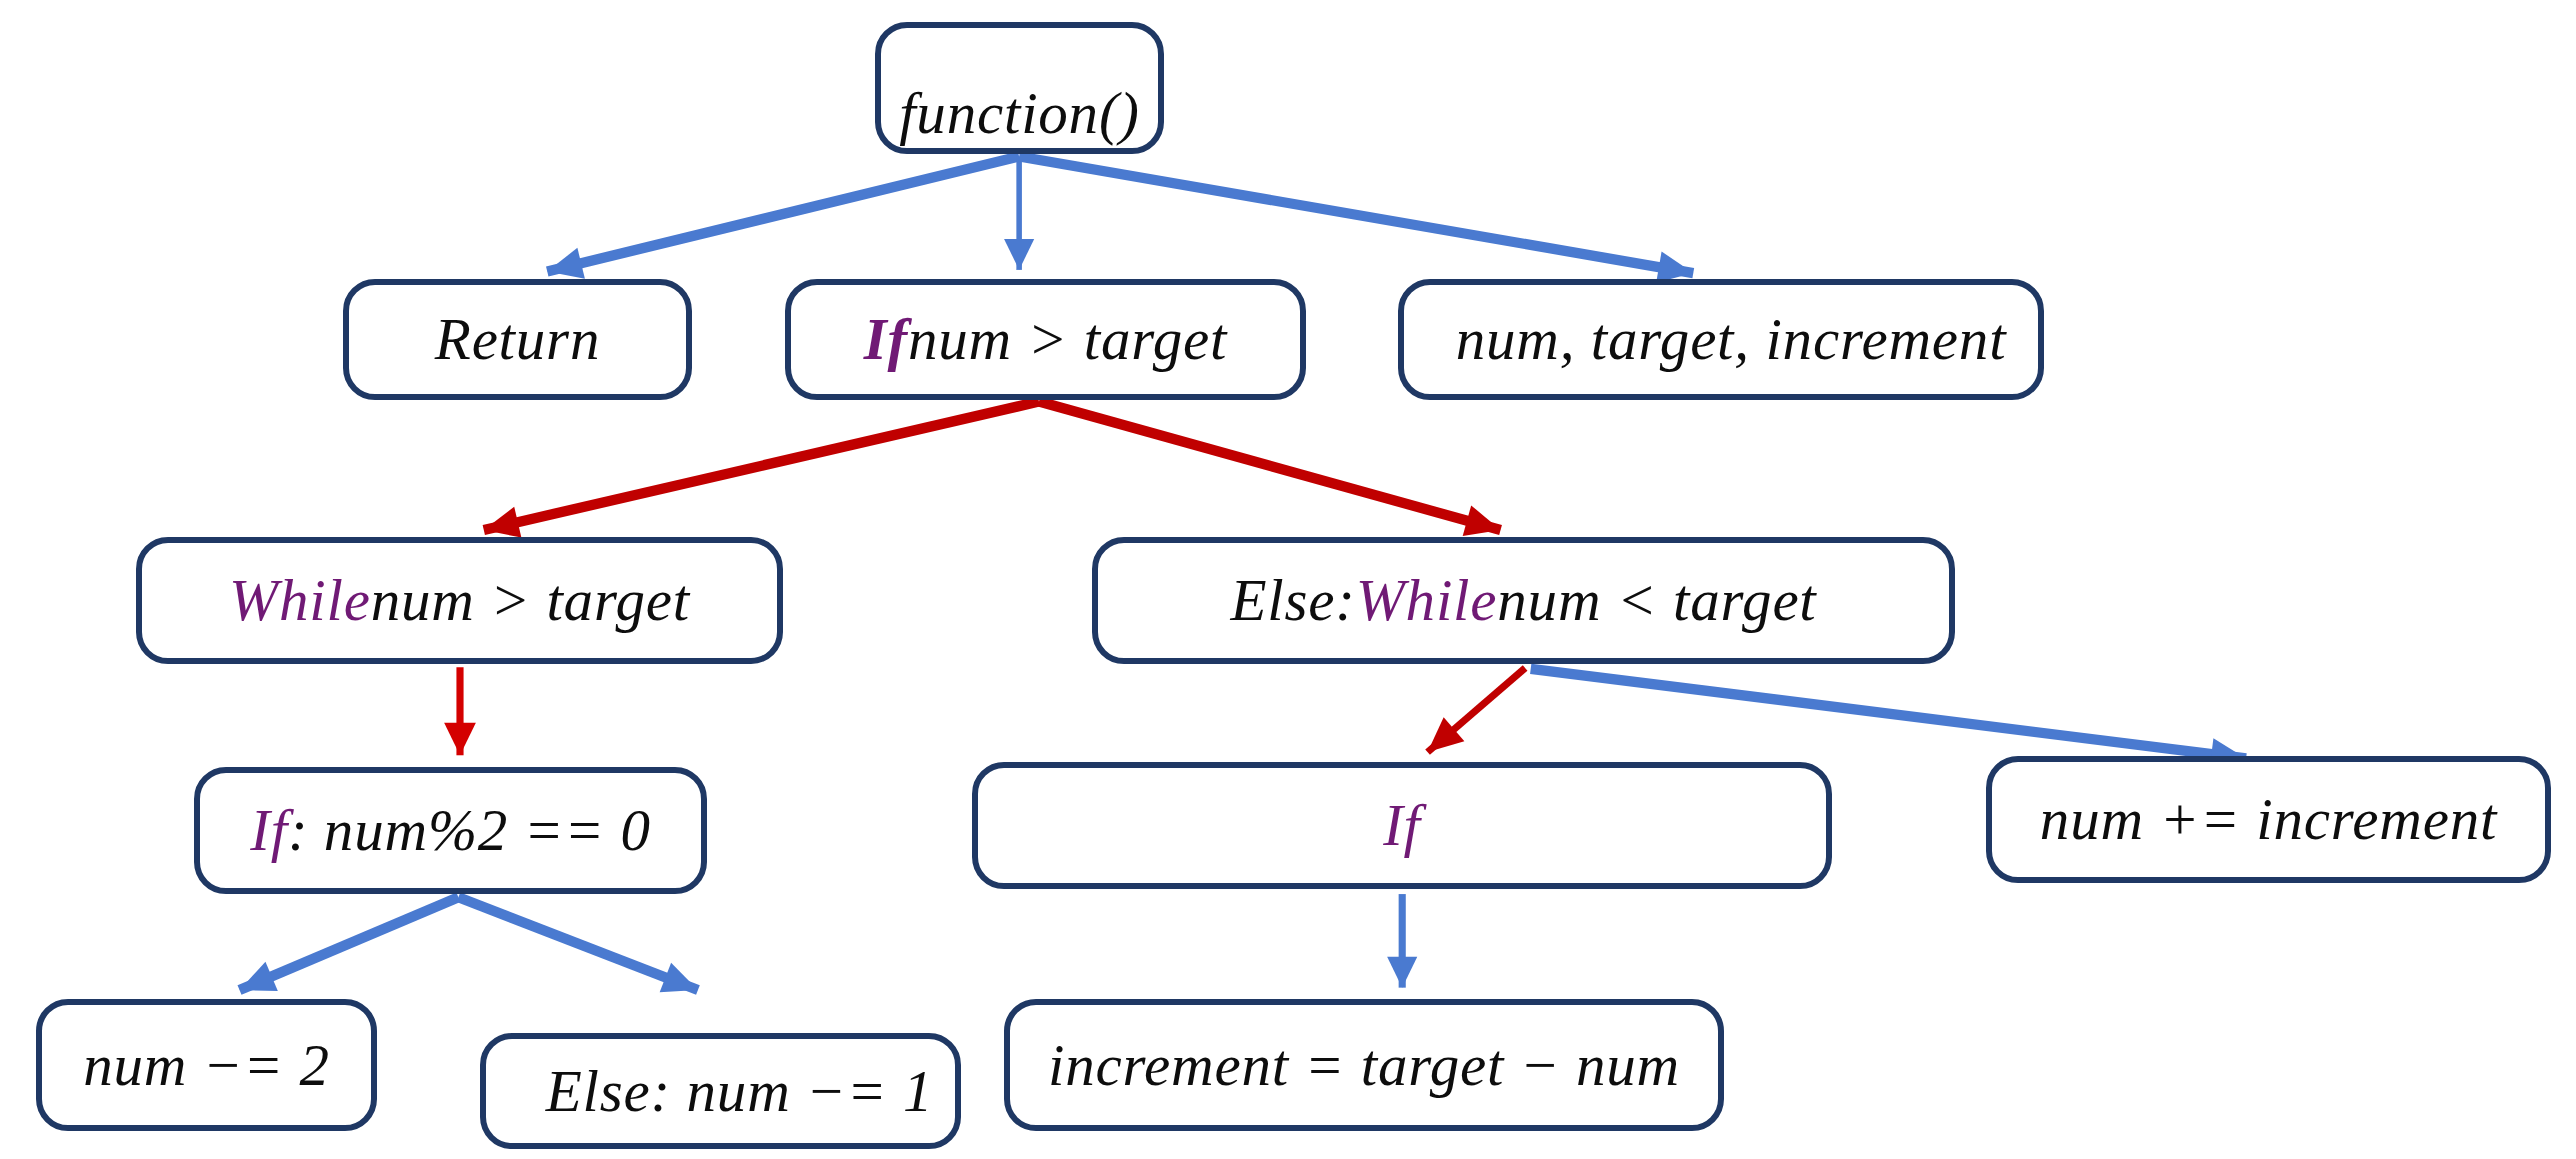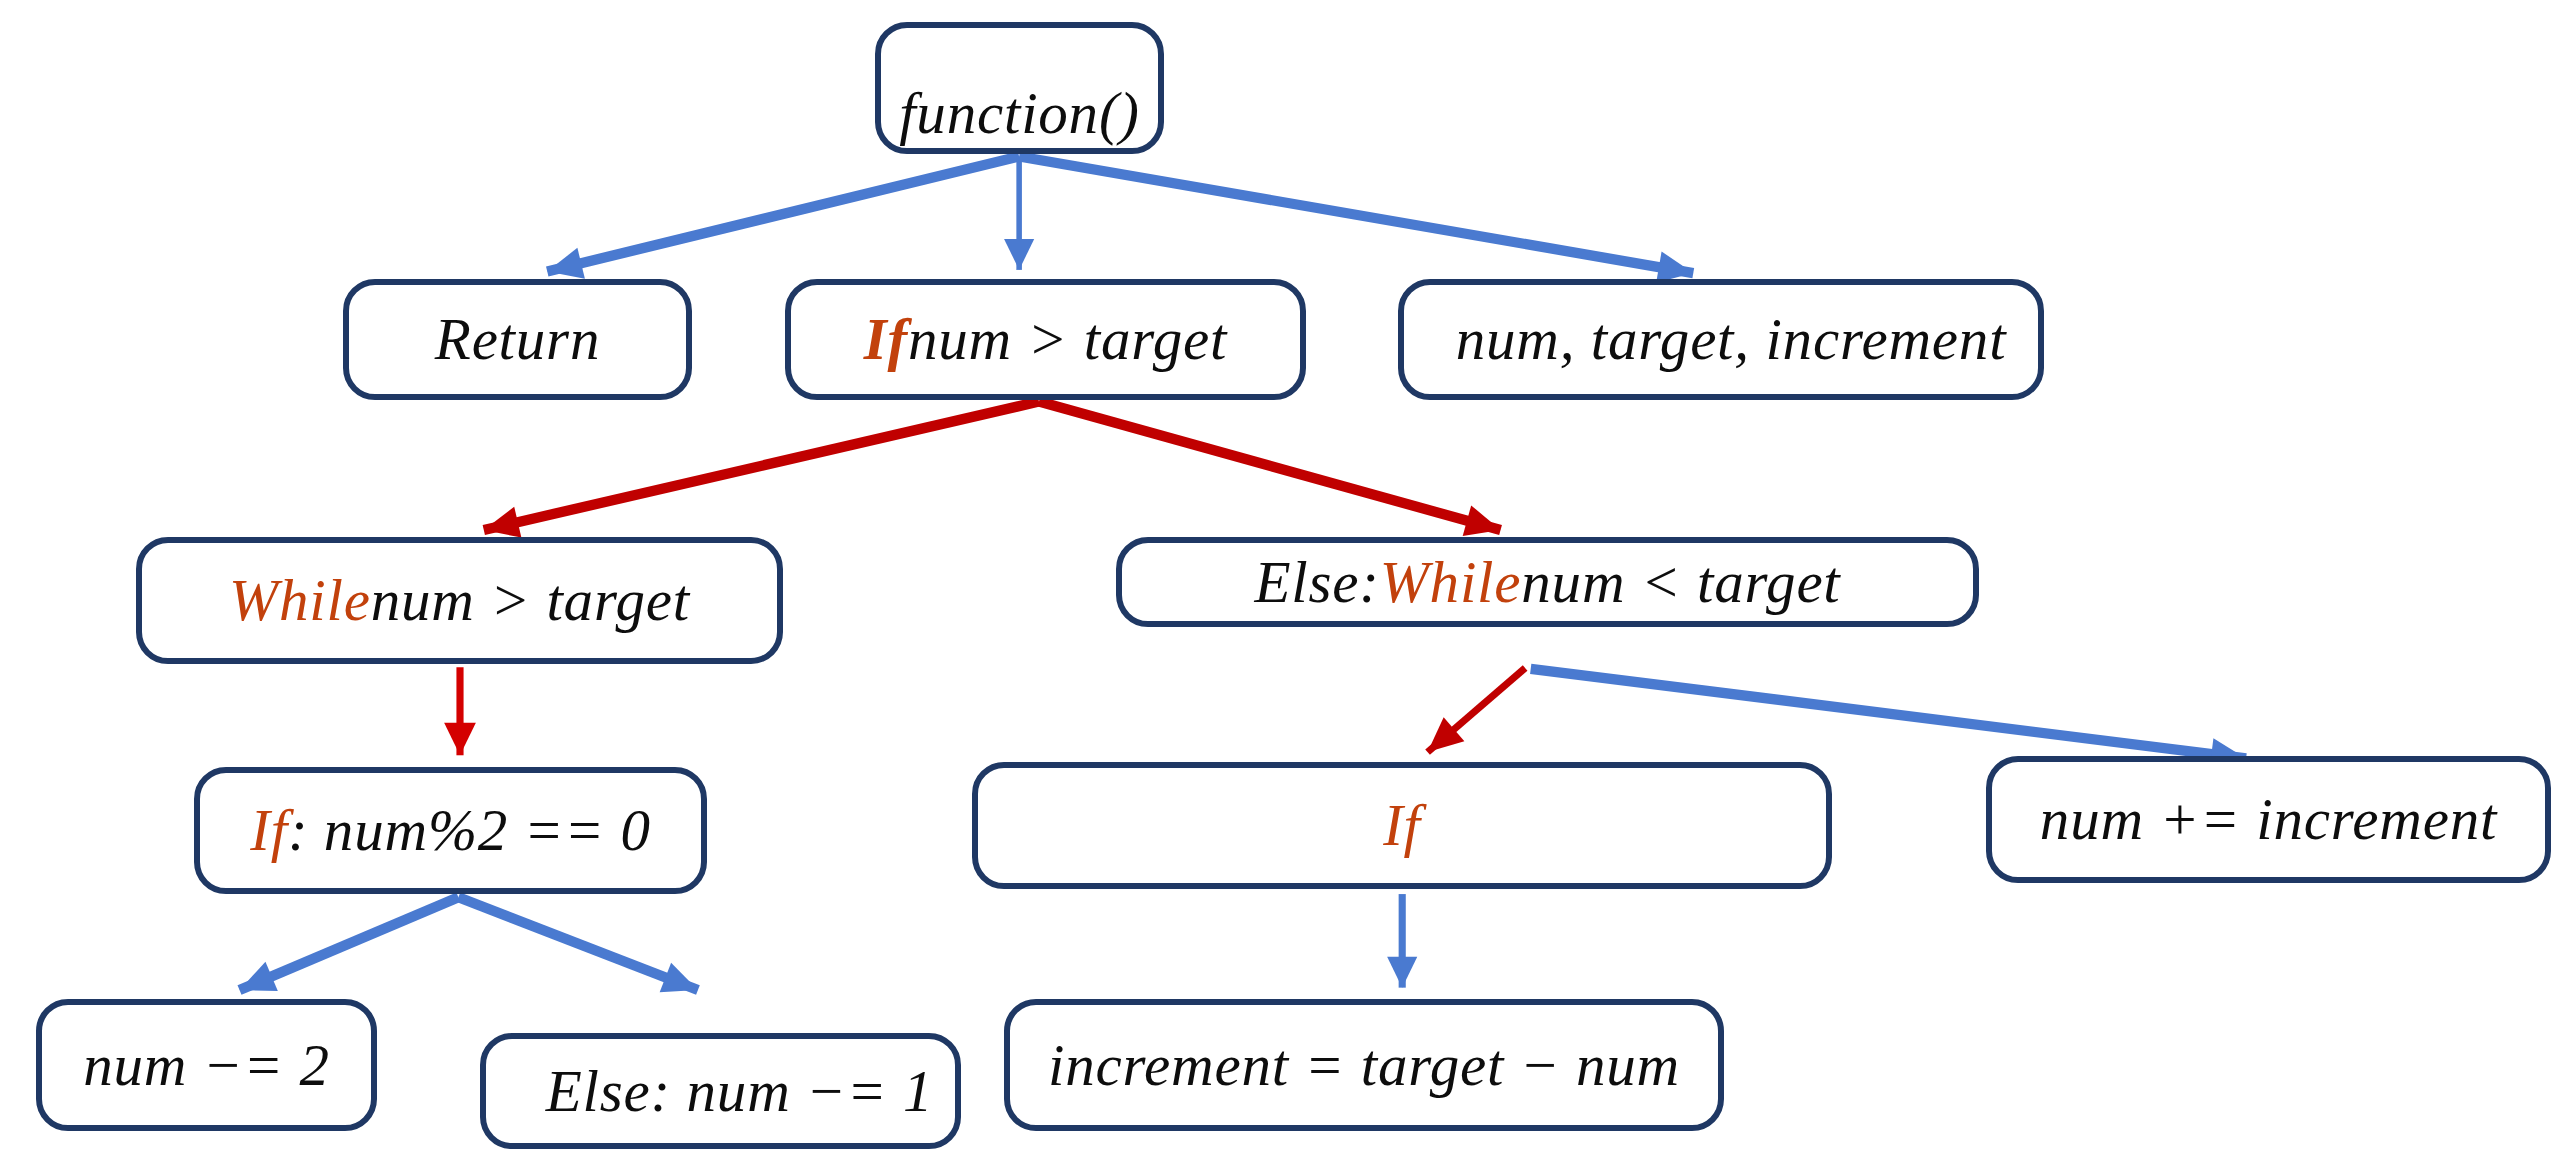--- a/index.html
+++ b/index.html
@@ -25,21 +25,21 @@
     background: #ffffff;
     display: flex;
     align-items: center;
     justify-content: center;
     white-space: nowrap;
     font-style: italic;
     font-size: 59px;
     color: #0d0d0d;
     letter-spacing: 0.8px;
   }
-  .node .kw { color: #c2410c; }
+  .node .kw { color: #701a75; }
   .node .kw.bold { font-weight: bold; }
   .seg { display: inline; }
 </style>
 </head>
 <body>
 
 <div id="canvas">
 
   <svg id="edge-layer" viewBox="0 0 3248 1462" xmlns="http://www.w3.org/2000/svg">
     <defs>
@@ -90,21 +90,21 @@
 
   <div class="node" style="left:1398px; top:279px; width:646px; height:121px;padding-left:20px;">
     <span class="seg">num, target, increment</span>
   </div>
 
   <div class="node" style="left:136px; top:537px; width:647px; height:127px;">
     <span class="seg kw">While</span>
       <span class="seg"> num &gt; target</span>
   </div>
 
-  <div class="node" style="left:1092px; top:537px; width:863px; height:90px;margin-left:24px;">
+  <div class="node" style="left:1092px; top:537px; width:863px; height:127px;">
     <span class="seg">Else:</span>
       <span class="seg kw">While</span>
       <span class="seg"> num &lt; target</span>
   </div>
 
   <div class="node" style="left:194px; top:767px; width:513px; height:127px;">
     <span class="seg kw">If</span>
       <span class="seg">: num%2 == 0</span>
   </div>
 

